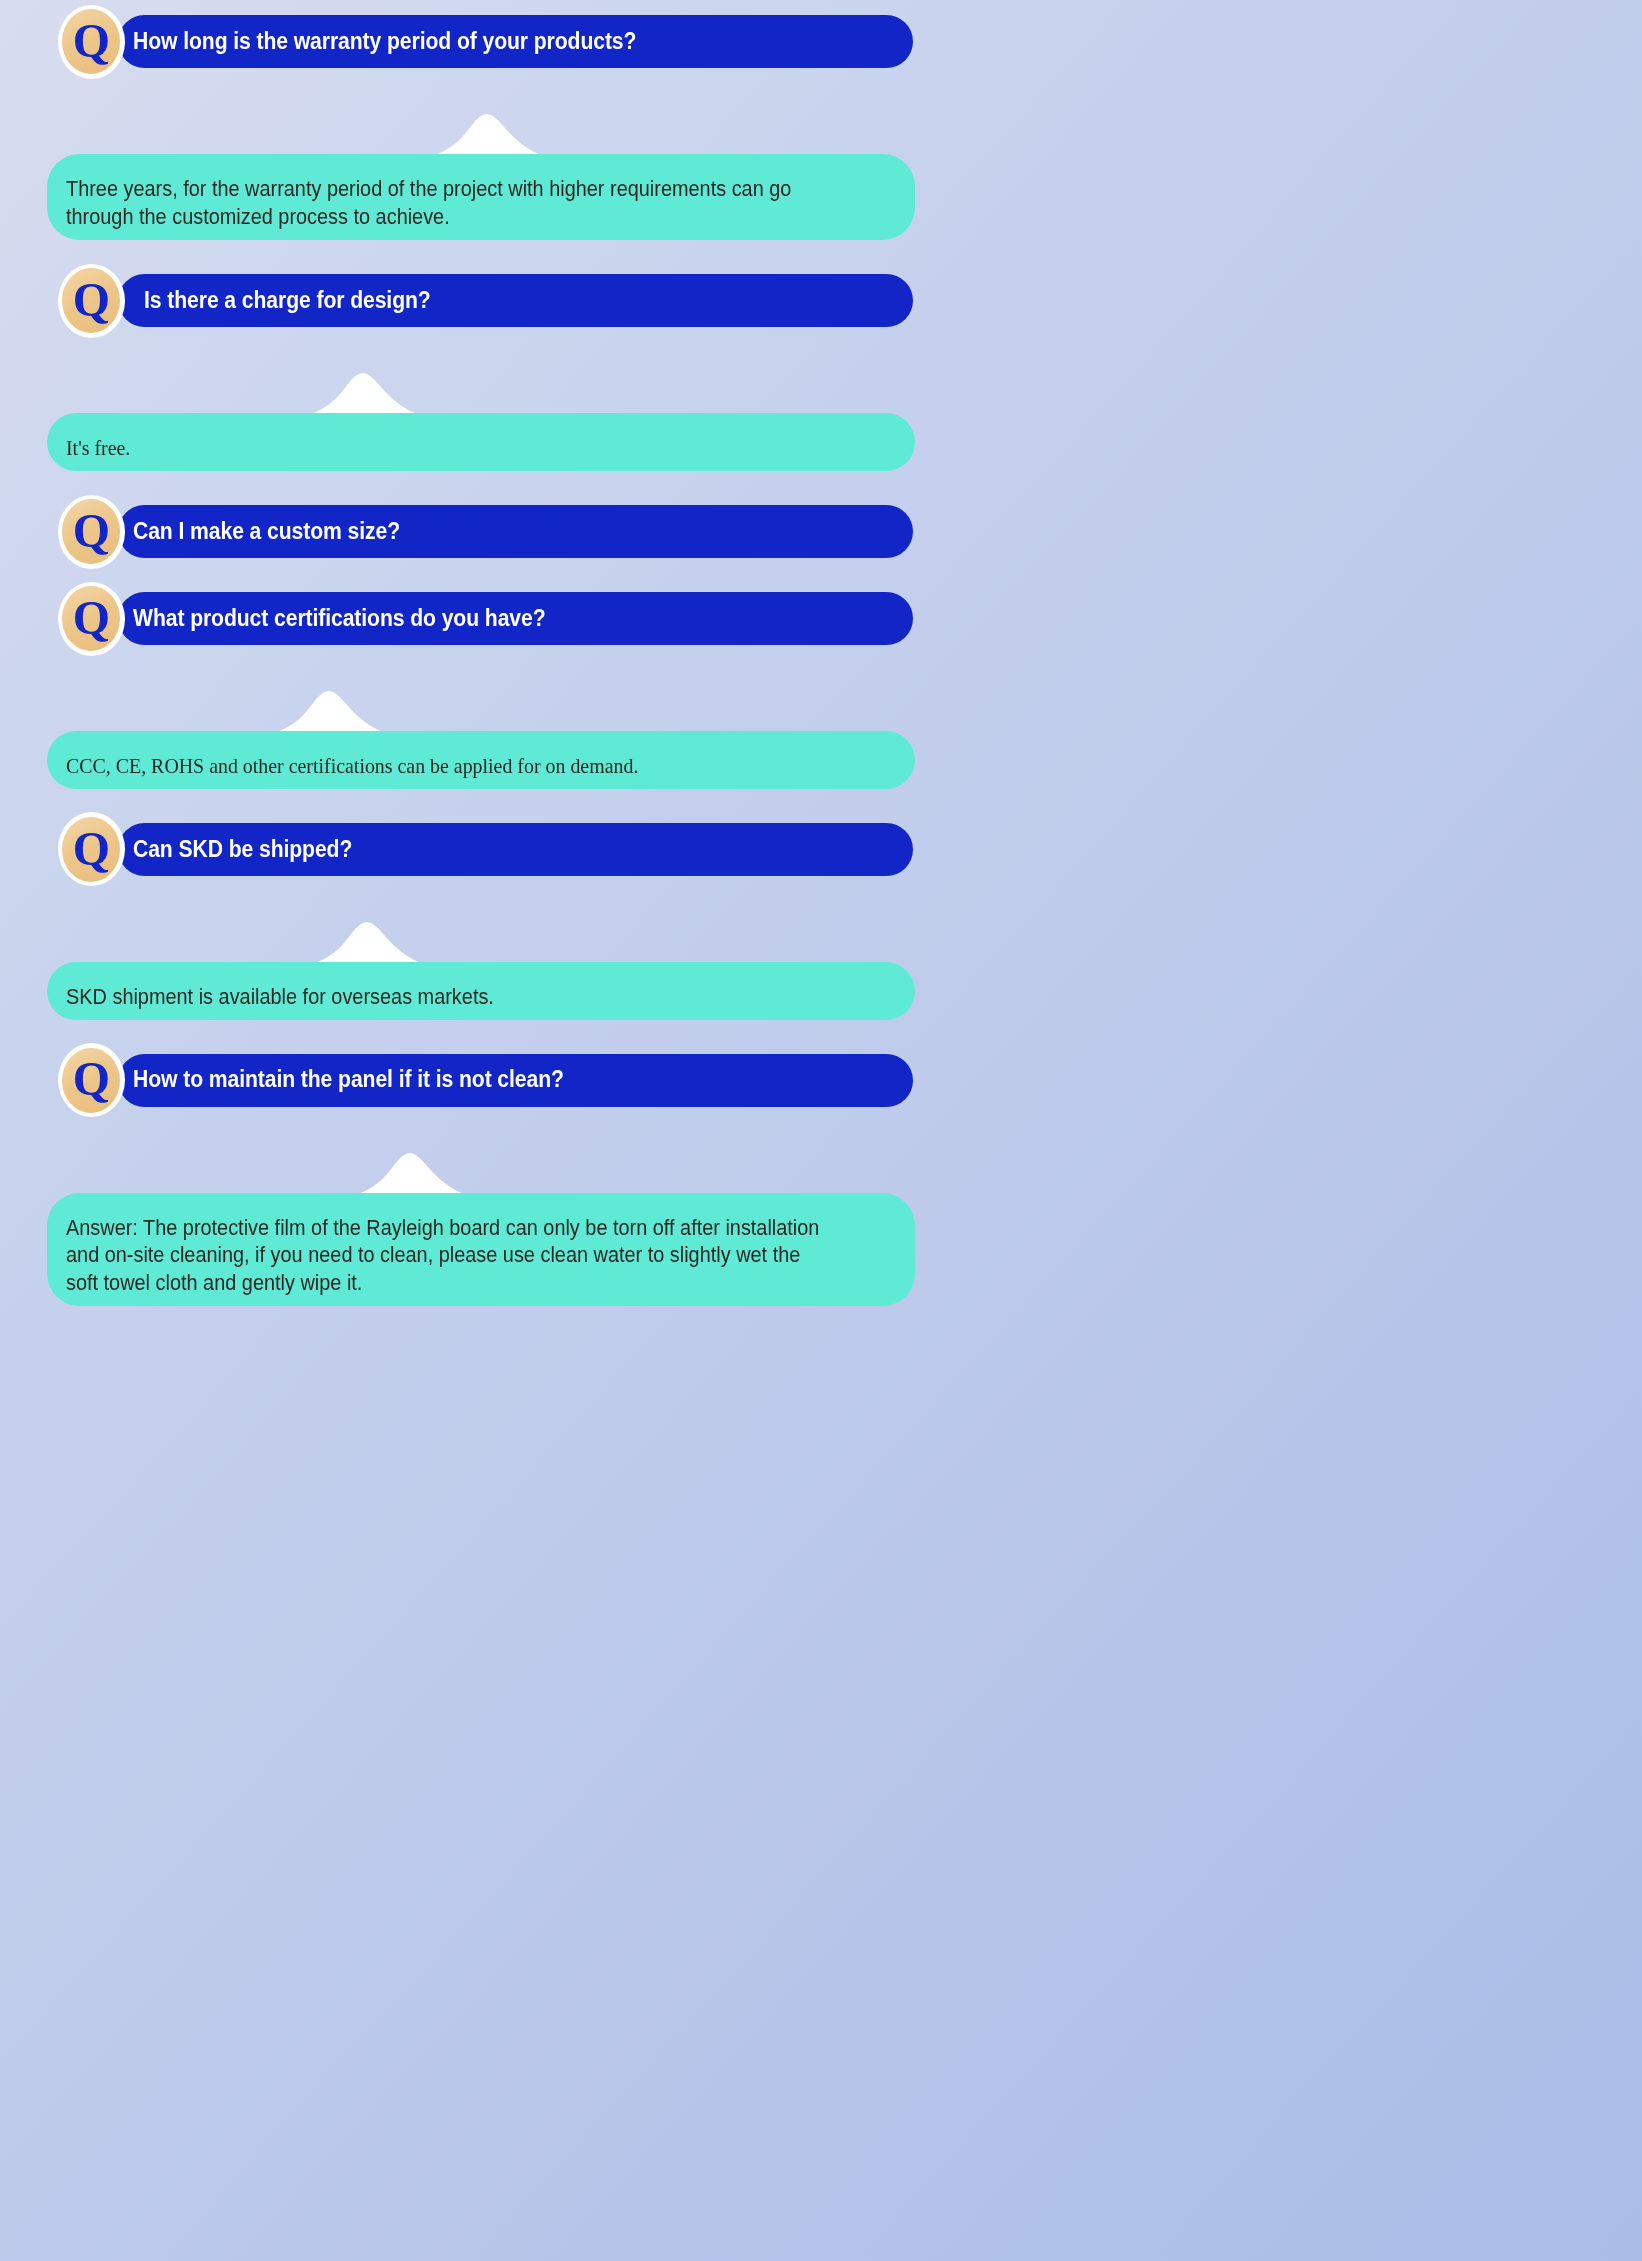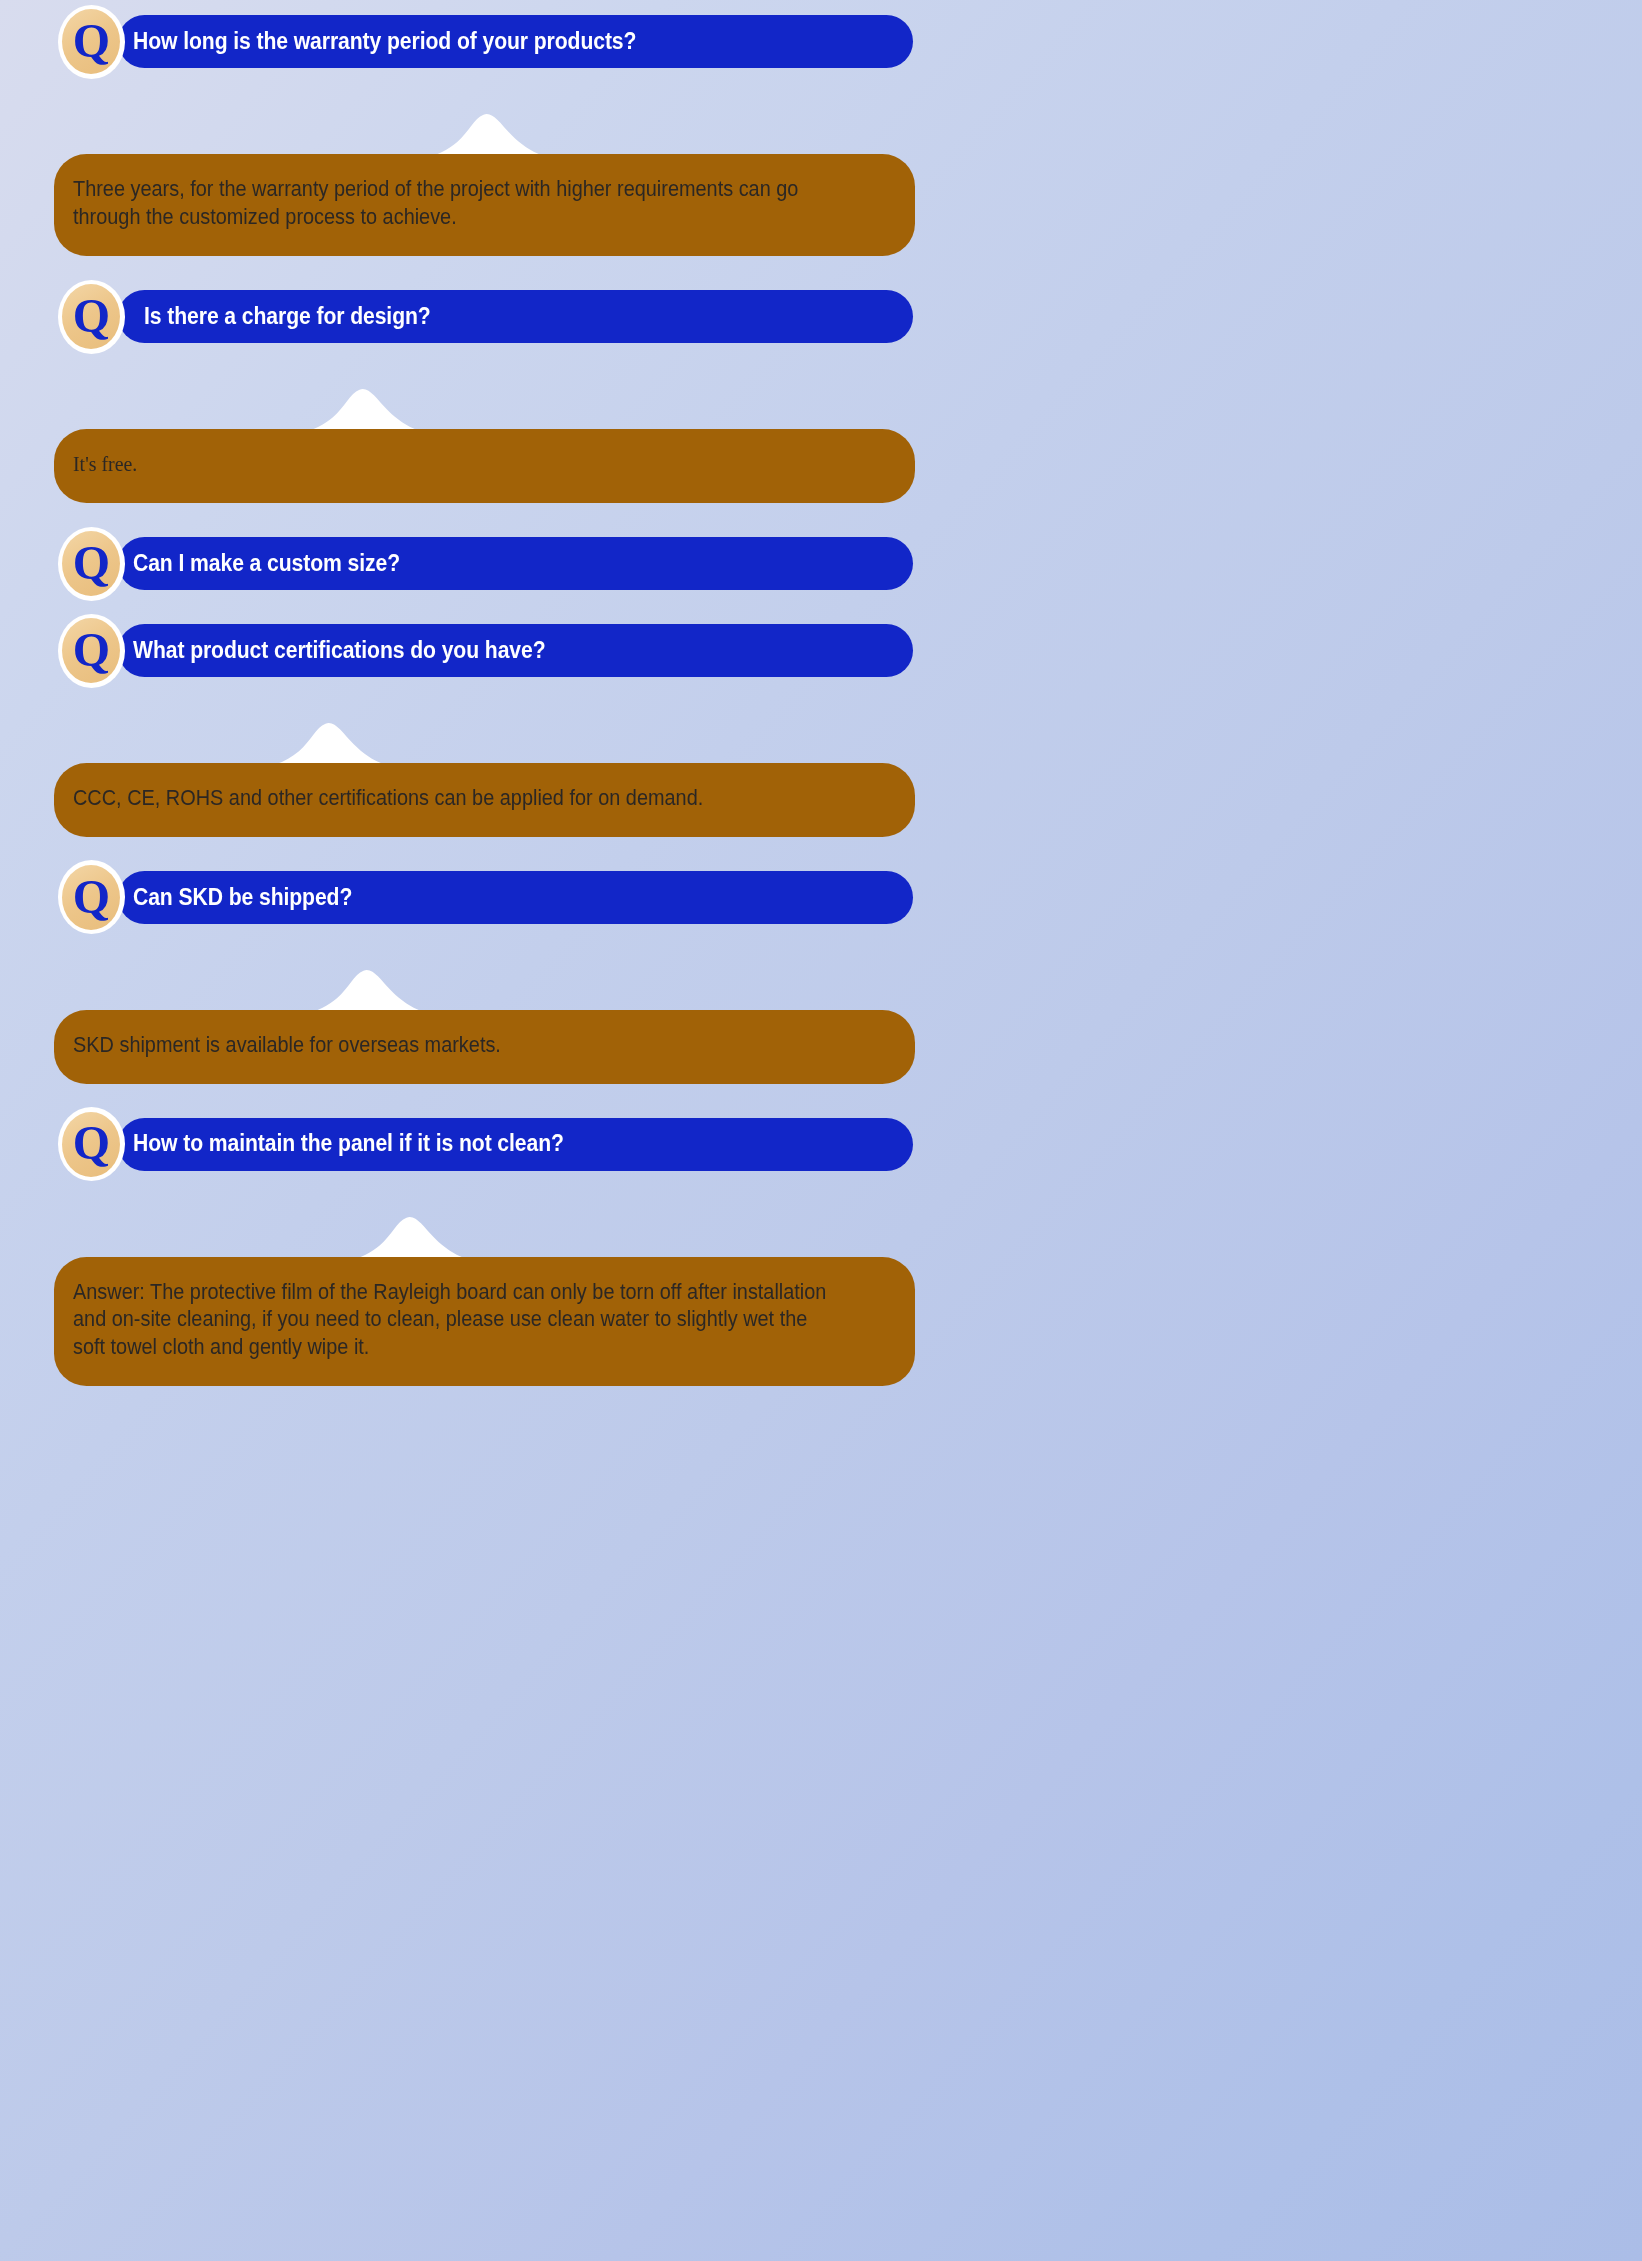--- a/index.html
+++ b/index.html
@@ -130,25 +130,24 @@
     pointer-events: none;
   }
   .answer-tail svg {
     display: block;
     width: 197px;
     height: 48px;
   }
 
   .answer-bubble {
     position: relative;
-    background: #a16207;
+    background: #5eead4;
     border-radius: 32.5px;
-    padding: 22px 26px 24px 19px;
+    padding: 22px 26px 8px 19px;
     box-sizing: border-box;
-    margin-left: 7px;
   }
 
   .answer-text {
     color: #2b2724;
     font-size: 21.4px;
     font-weight: 400;
     font-stretch: condensed;
     line-height: 1.30;
     transform: scaleX(0.93);
     transform-origin: left center;
@@ -221,21 +220,21 @@
     <div class="question-row">
       <div class="question-bar">
         <span class="question-text">What product certifications do you have?</span>
       </div>
       <div class="q-badge">
         <div class="q-badge-ring"></div>
         <div class="q-badge-disc"></div>
         <div class="q-badge-letter">Q</div>
       </div>
     </div>
-    <div class="answer-wrap" style="margin-top: 86px;">
+    <div class="answer-wrap" style="margin-top: 86px; font-family: Liberation Serif, serif;">
       <div class="answer-tail" style="left: 180px;">
         <svg viewBox="0 0 230 56" preserveAspectRatio="none" aria-hidden="true">
           <path d="M0,56 C40,56 62,52 84,34 C98,22 104,6 115,2 C126,-2 134,12 148,26 C170,48 192,56 230,56 Z" fill="#ffffff"></path>
         </svg>
       </div>
       <div class="answer-bubble">
         <div class="answer-text">CCC, CE, ROHS and other certifications can be applied for on demand.</div>
       </div>
     </div>
   </div>

